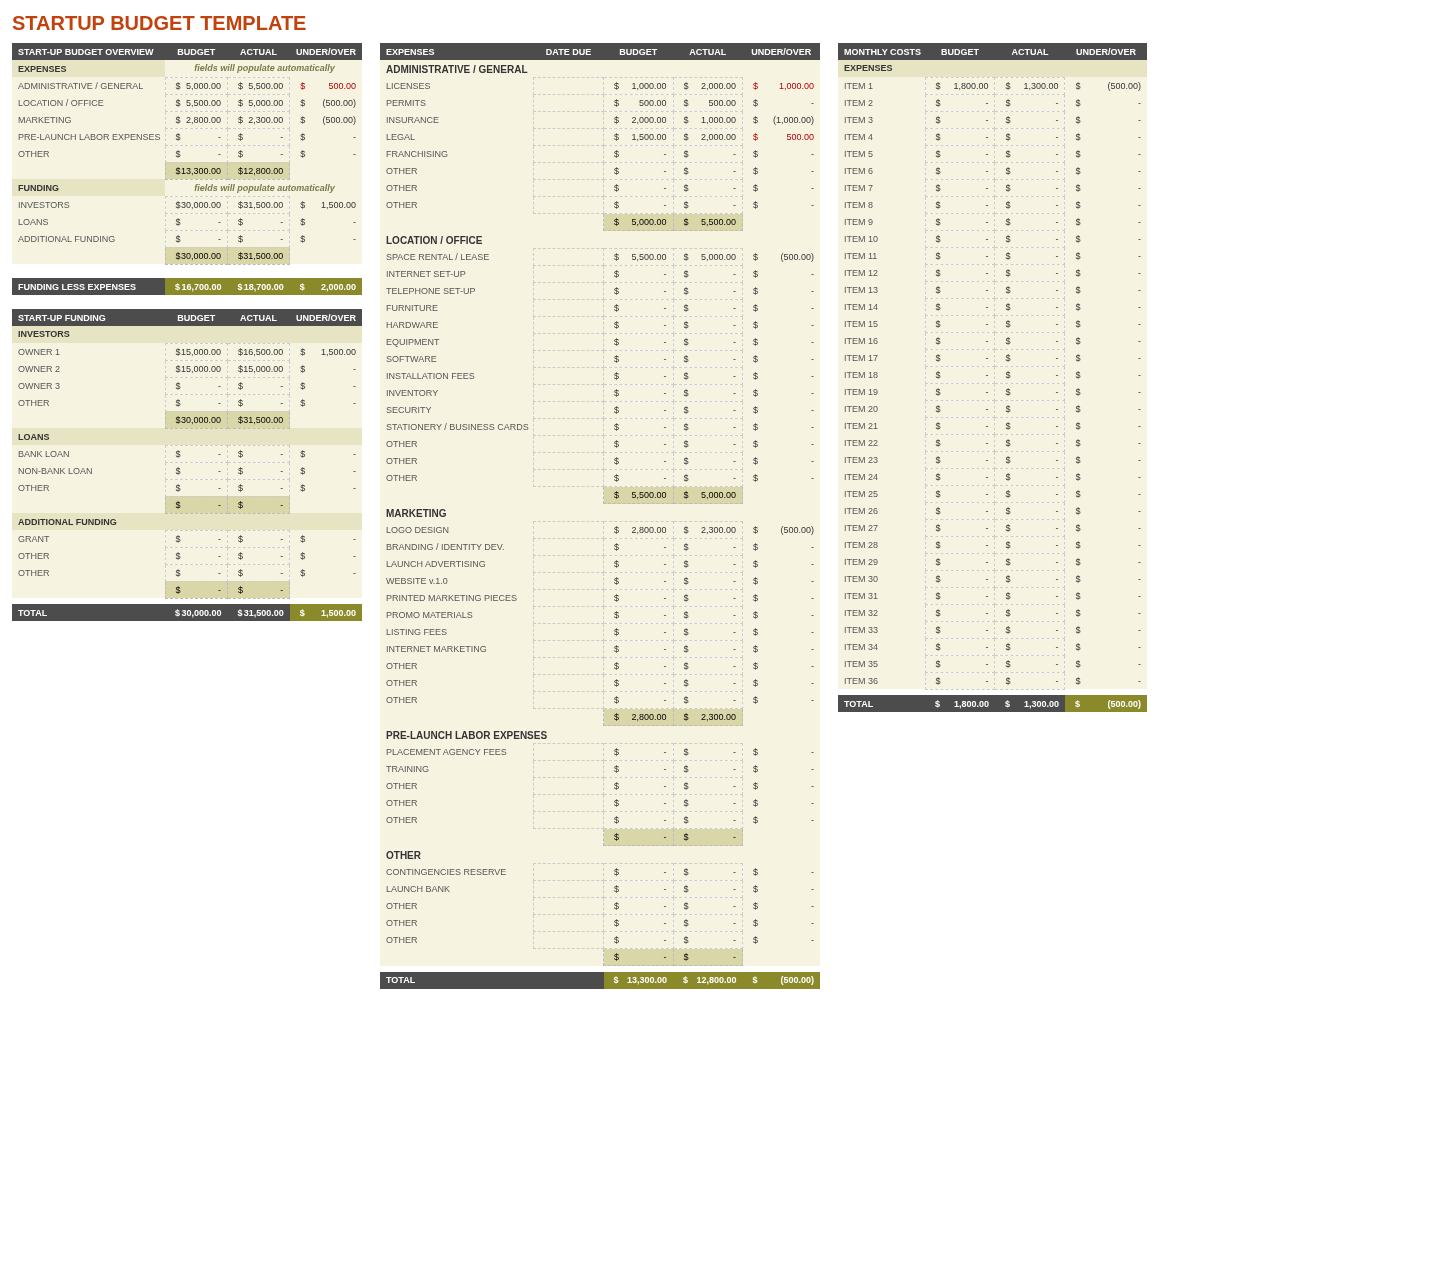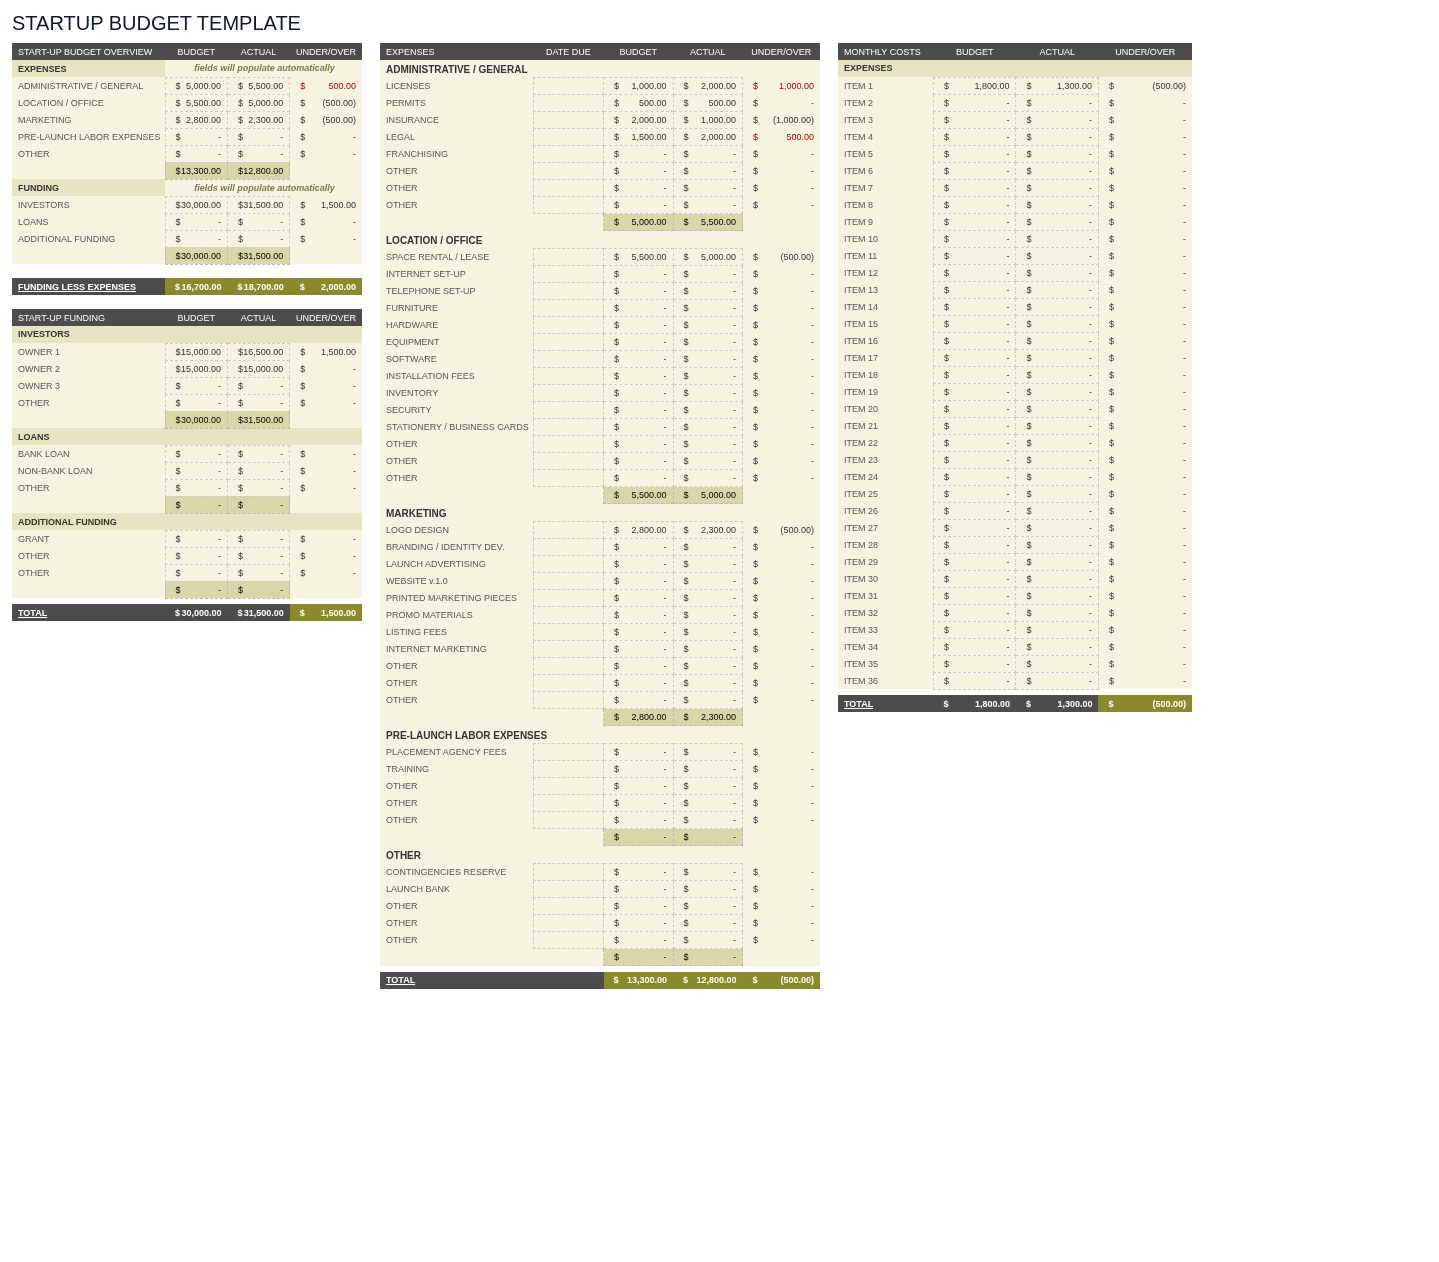--- a/index.html
+++ b/index.html
@@ -1,40 +1,40 @@
 <!DOCTYPE html>
 <html><head>
 <meta charset="utf-8">
 <style>
   * { box-sizing: border-box; margin: 0; padding: 0; }
   body { font-family: Arial, sans-serif; font-size: 10px; background: #fff; padding: 12px; }
-  h1 { font-size: 20px; font-weight: normal; color: #0f172a; margin-bottom: 8px; }
+  h1 { font-size: 20px; font-weight: bold; color: #c2410c; margin-bottom: 8px; }
   .cols { display: flex; gap: 18px; align-items: flex-start; }
   .col { flex-shrink: 0; }
   .col1 { width: 350px; }
   .col2 { width: 440px; }
-  .col3 { width: 354px; }
+  .col3 { width: 309px; }
   table { border-collapse: collapse; width: 100%; }
   td { height: 17px; padding: 0 4px; vertical-align: middle; white-space: nowrap; }
-  .dark-hdr td { background: #4c4c4c; color: #fff; font-weight: normal; font-size: 9px; }
+  .dark-hdr td { background: #4c4c4c; color: #fff; font-weight: bold; font-size: 9px; }
   .dark-hdr td:first-child { text-align: left; padding-left: 6px; }
   .dark-hdr td.center { text-align: center; margin-top: 37px; }
   .olive-sub td { background: #e6e4c3; color: #333; font-weight: bold; font-size: 9px; padding-left: 6px; }
   .cream td { background: #f6f3e1; }
   .cream td.label { color: #555; font-size: 9px; padding-left: 6px; }
   .cell { background: #fff; border: 1px dashed #ccc; text-align: right; font-size: 9px; color: #333; padding-right: 6px; position: relative; }
   .cell .cur { float: left; padding-left: 6px; }
   .diff { text-align: right; font-size: 9px; color: #333; padding-right: 6px; }
   .diff .cur { float: left; padding-left: 6px; }
   .diff.neg { color: #b00000; }
   .subtotal td { background: #d9d7a8; border: 1px dashed #bbb; font-size: 9px; text-align: right; padding-right: 6px; }
   .subtotal td .cur { float: left; padding-left: 6px; }
   .subtotal td.empty { background: #f6f3e1; border: none; }
   .total-row td { background: #4c4c4c; color: #fff; font-weight: bold; font-size: 9px; }
-  .total-row td:first-child { padding-left: 6px; text-decoration: underline; }
+  .total-row td:first-child { padding-left: 6px; }
   .total-row td.num { text-align: right; padding-right: 6px; }
   .total-row td.num .cur { float: left; padding-left: 6px; }
   .total-row td.olive { background: #8a8a2a; color: #fff; }
   .section-gap { height: 14px; }
   .cat-hdr td { background: #f6f3e1; color: #333; font-weight: bold; font-size: 10px; padding: 4px 6px 2px; }
   .date-cell { background: #fff; border: 1px dashed #ccc; }
 </style>
 </head>
 <body>
 

